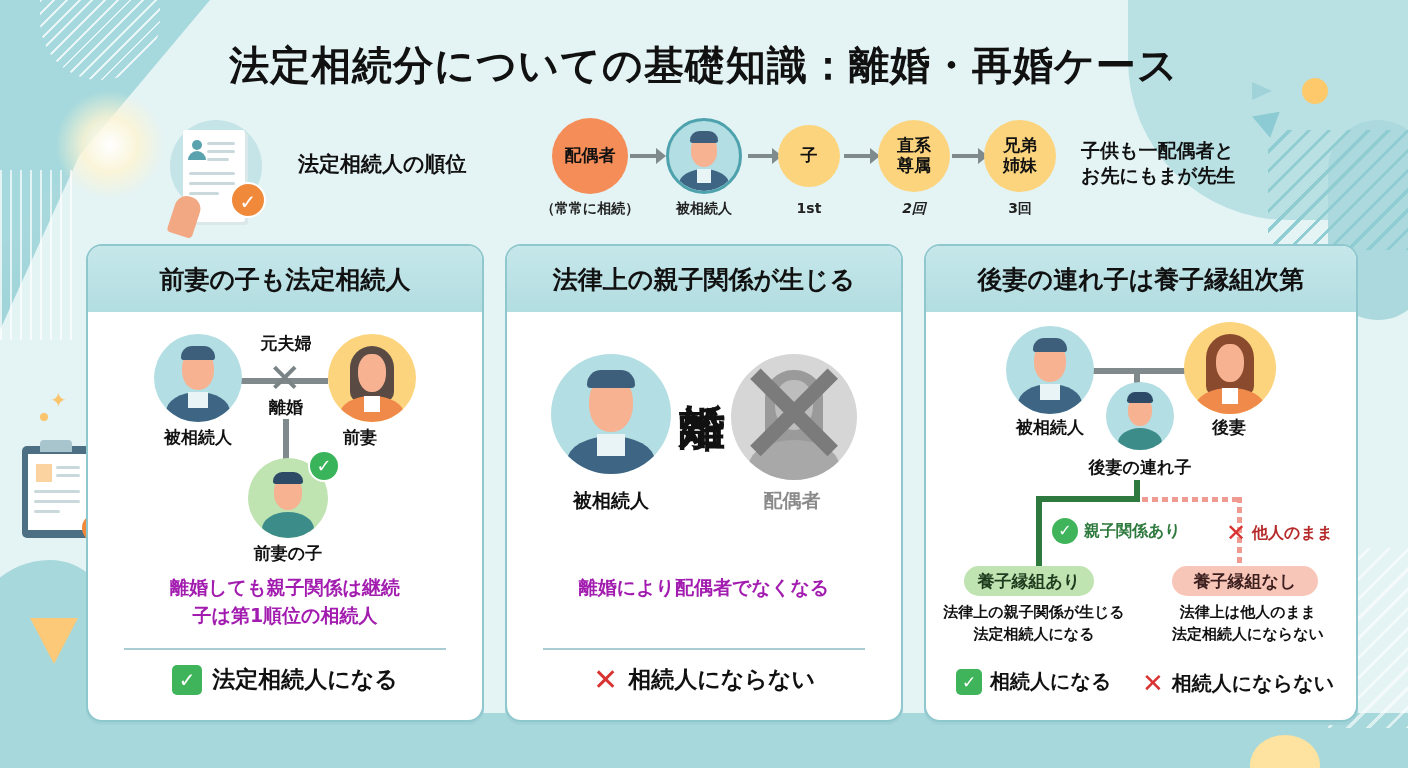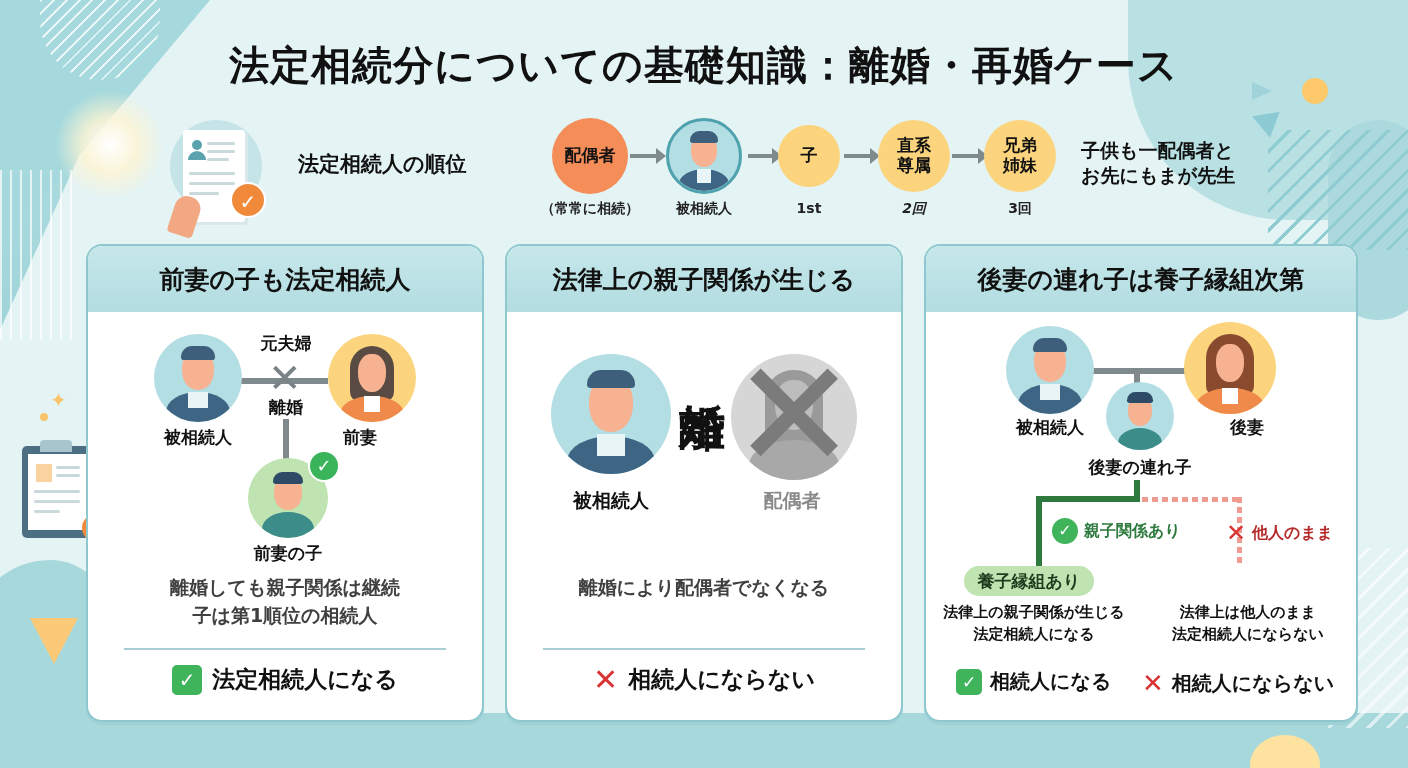--- a/index.html
+++ b/index.html
@@ -102,21 +102,21 @@
   .card {
     position: absolute; top: 244px; height: 478px; background: #fff; border-radius: 16px; z-index: 2;
     border: 2px solid #8ec8ce; overflow: hidden; box-shadow: 0 3px 0 #9fd1d6;
   }
   .card-head {
     height: 66px; background: linear-gradient(180deg, #c6e7ea, #b2dde1); display: flex; align-items: center; justify-content: center;
     font-size: 25px; font-weight: bold; color: #111;
   }
   .card-body { position: relative; height: 410px; }
   .lbl { position: absolute; font-size: 17px; font-weight: bold; color: #111; white-space: nowrap; text-align: center; }
-  .desc { position: absolute; left: 0; right: 0; font-size: 19px; font-weight: bold; text-align: center; line-height: 1.45; color: #404040; }
+  .desc { position: absolute; left: 0; right: 0; font-size: 19px; font-weight: bold; text-align: center; line-height: 1.45; color: #a21caf; }
   .divider { position: absolute; left: 36px; right: 36px; height: 2px; background: #a8cdd2; }
   .result { position: absolute; left: 0; right: 0; display: flex; align-items: center; justify-content: center; gap: 10px; font-size: 23px; font-weight: bold; color: #111; }
   .check-box { width: 30px; height: 30px; background: #3fb45a; border-radius: 5px; color: #fff; font-size: 20px; text-align: center; line-height: 30px; }
   .x-mark { color: #d93434; font-size: 30px; font-weight: bold; line-height: 30px; }
   .green-badge { position: absolute; width: 32px; height: 32px; border-radius: 50%; background: #39b45a; border: 2px solid #fff; color: #fff; font-size: 18px; text-align: center; line-height: 28px; }
   .line-gray { position: absolute; background: #808a8c; }
 
   .pill { position: absolute; height: 30px; border-radius: 15px; font-size: 17px; font-weight: bold; display: flex; align-items: center; justify-content: center; }
   .pill.green { background: #bfe3b1; color: #1e3b1e; }
   .pill.red { background: #f8c6b8; color: #3b1e1e; }
@@ -320,21 +320,21 @@
       <div class="hair" style="left:27px;top:12px;width:34px;height:14px;border-radius:16px 16px 4px 4px;"></div>
     </div>
     <div class="lbl" style="left:76px;top:104px;width:96px;">被相続人</div>
 
     <div class="avatar" style="position:absolute;left:258px;top:10px;width:92px;height:92px;background:#fcd47d;">
       <div class="hair" style="left:22px;top:12px;width:48px;height:62px;border-radius:24px 24px 10px 10px;background:#8a4a2e;"></div>
       <div class="body" style="left:12px;top:66px;width:68px;height:36px;background:#f08a4a;"></div>
       <div class="collar" style="left:38px;top:66px;width:16px;height:16px;background:#fff;"></div>
       <div class="head" style="left:32px;top:22px;width:28px;height:38px;"></div>
     </div>
-    <div class="lbl" style="left:286px;top:104px;width:70px;">後妻</div>
+    <div class="lbl" style="left:268px;top:104px;width:70px;">後妻</div>
 
     <div class="avatar" style="position:absolute;left:180px;top:70px;width:68px;height:68px;background:#b3dee3;">
       <div class="body" style="left:12px;top:46px;width:44px;height:30px;background:#3c8c8a;"></div>
       <div class="head" style="left:22px;top:14px;width:24px;height:30px;"></div>
       <div class="hair" style="left:21px;top:10px;width:26px;height:11px;border-radius:12px 12px 4px 4px;background:#2d4a66;"></div>
     </div>
     <div class="lbl" style="left:150px;top:144px;width:128px;">後妻の連れ子</div>
 
     <div style="position:absolute;left:208px;top:168px;width:6px;height:20px;background:#2e7a3e;"></div>
     <div style="position:absolute;left:110px;top:184px;width:104px;height:6px;background:#2e7a3e;"></div>
@@ -345,20 +345,21 @@
     <div class="branch-lbl" style="left:126px;top:206px;color:#2e7a3e;">
       <span class="circle-check">✓</span>
       <span>親子関係あり</span>
     </div>
     <div class="branch-lbl" style="left:300px;top:206px;color:#b52a2a;">
       <span class="x-mark" style="font-size:24px;">✕</span>
       <span>他人のまま</span>
     </div>
 
     <div class="pill green" style="left:38px;top:254px;width:130px;">養子縁組あり</div>
+    <div class="pill red" style="left:246px;top:254px;width:146px;">養子縁組なし</div>
 
     <div class="small-desc" style="left:0;width:216px;top:290px;">
       <div>法律上の親子関係が生じる</div>
       <div>法定相続人になる</div>
     </div>
     <div class="small-desc" style="left:224px;width:196px;top:290px;">
       <div>法律上は他人のまま</div>
       <div>法定相続人にならない</div>
     </div>
 

